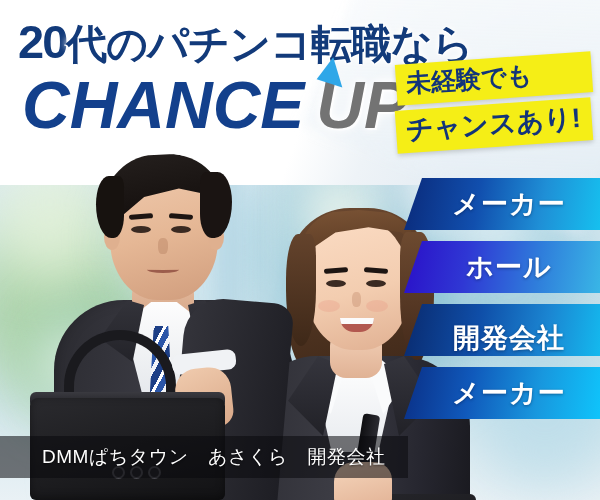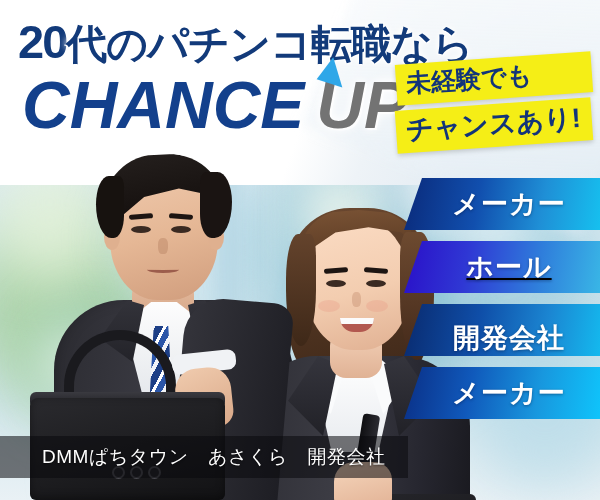--- a/index.html
+++ b/index.html
@@ -263,21 +263,21 @@
     display:flex; align-items:center; justify-content:center;
     clip-path:polygon(18px 0,100% 0,100% 100%,0 100%);
     box-shadow:0 2px 6px rgba(0,0,0,.22);
   }
   .menu-item span {
     color:#fff; font-size:27px; font-weight:700; letter-spacing:1px;
     text-shadow:0 1px 3px rgba(0,20,60,.45);
     padding-left:14px;
   }
   .mi-0 { background:linear-gradient(100deg,#0a2a7a 0%,#114fae 38%,#1f8fd6 70%,#16c0ef 100%); }
-  .mi-1 { background:linear-gradient(100deg,#2a0fc8 0%,#2f37d4 32%,#2f7ddb 68%,#39b6e6 100%);text-decoration:underline; }
+  .mi-1 { background:linear-gradient(100deg,#2a0fc8 0%,#2f37d4 32%,#2f7ddb 68%,#39b6e6 100%); }
   .mi-2 { background:linear-gradient(100deg,#092a6e 0%,#0f4ea8 38%,#1b86d2 72%,#14b9ee 100%);align-items:flex-end; }
   .mi-3 { background:linear-gradient(100deg,#7a19e0 0%,#6a2ad8 28%,#3b72da 66%,#25c3f0 100%); }
   .mi-4 { background:linear-gradient(100deg,#0a2f86 0%,#1059bb 34%,#1897de 68%,#0fc4fb 100%); }
 
   
   .caption {
     position:absolute; left:0; bottom:22px; width:408px; height:42px;
     background:rgba(10,10,12,.55);
     display:flex; align-items:center;
   }

